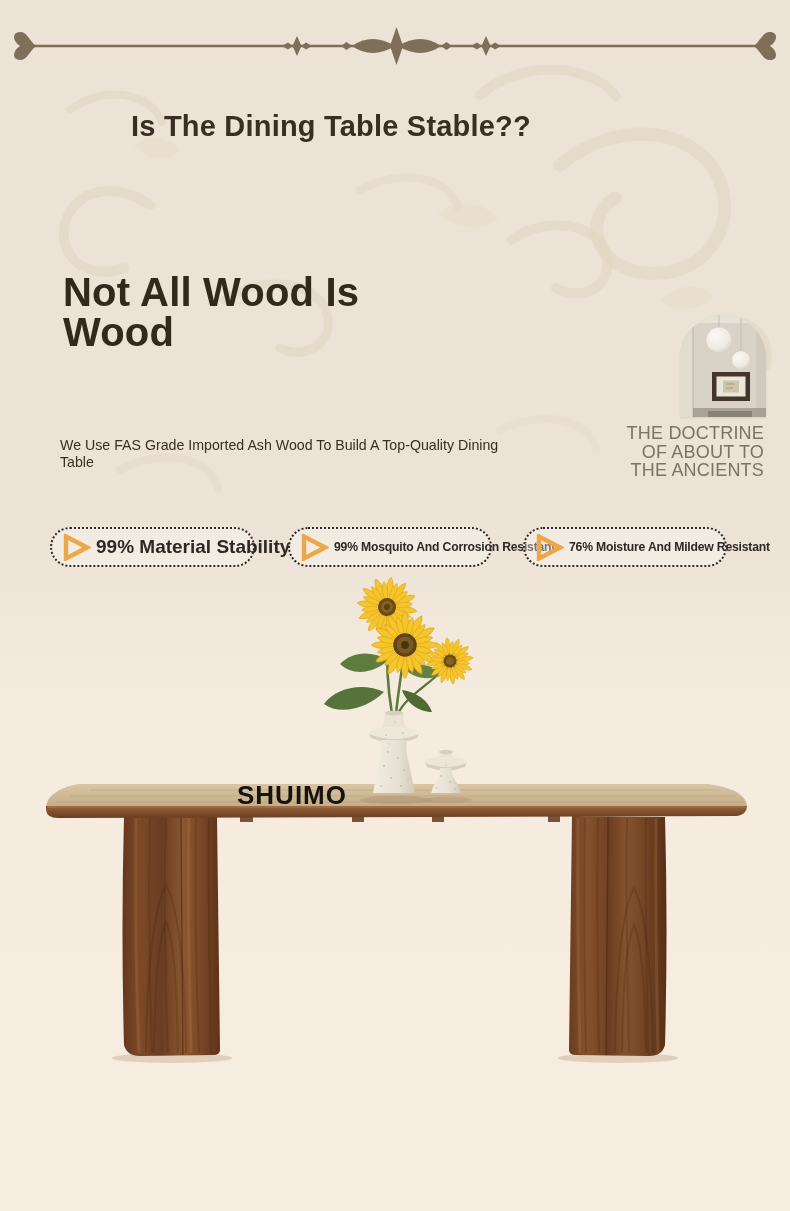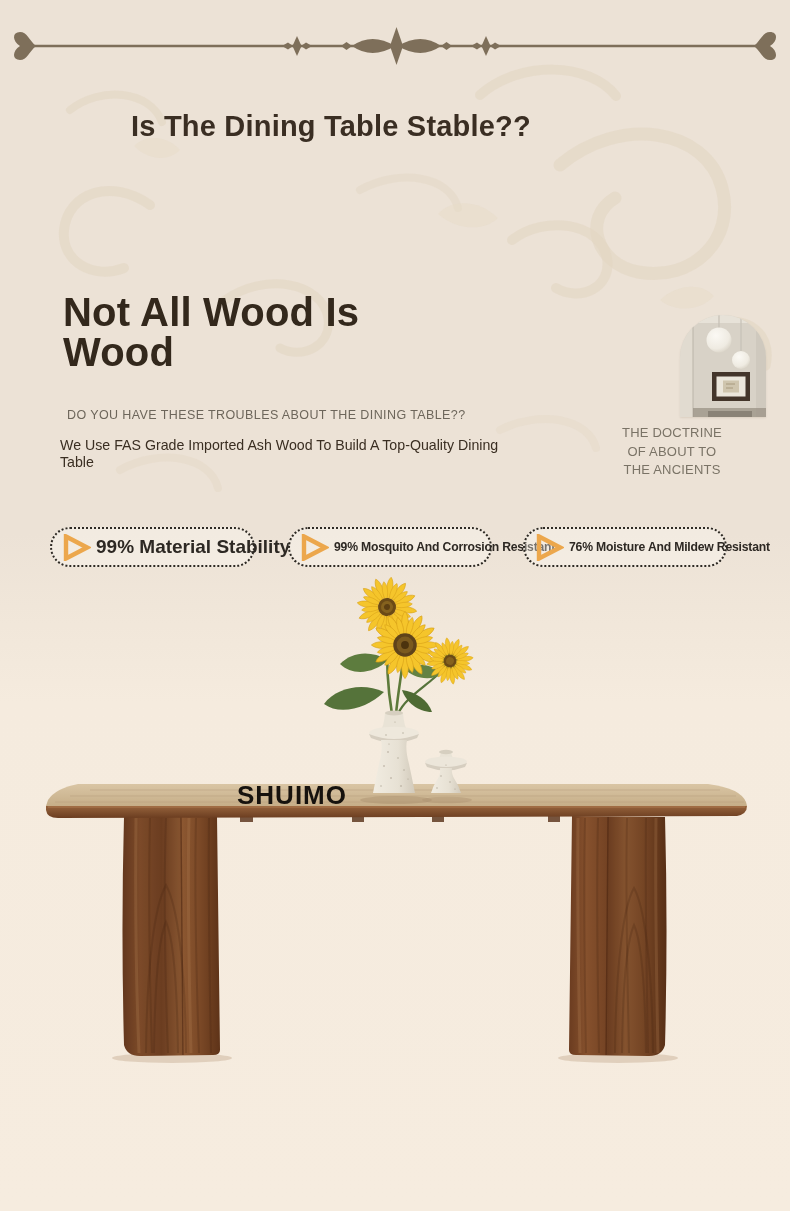--- a/index.html
+++ b/index.html
@@ -21,42 +21,42 @@
   .page-title{
     left:0;top:110px;width:662px;
     text-align:center;
     font-size:29px;font-weight:700;
     color:#3a2e23;letter-spacing:.2px;
   }
   
   .hero-heading{
     left:63px;top:272px;
     font-size:40px;font-weight:800;line-height:40px;
-    color:#33281c;letter-spacing:.2px;margin-top:20px;
+    color:#33281c;letter-spacing:.2px;
   }
   .hero-sub{
     left:67px;top:408px;
     font-size:12.5px;color:#6d665b;letter-spacing:.4px;
   }
   .hero-desc{
     left:60px;top:437px;width:440px;
     font-size:14.2px;font-weight:400;line-height:17px;
     color:#3a2e22;
   }
   
   .arch-card{
     left:680px;top:315px;width:86px;height:102px;
     border-radius:43px 43px 0 0;
     overflow:hidden;
     box-shadow:0 1px 2px rgba(120,100,80,.15);
   }
   .arch-caption{
-    top:424px;right:38px;width:160px;
-    text-align:center;
-    font-size:13px;line-height:18.5px;
+    top:424px;right:26px;width:160px;
+    text-align:right;
+    font-size:18px;line-height:18.5px;
     color:#7a7366;letter-spacing:.2px;
   }
   
   .badge{
     top:527px;height:40px;
     border:2.5px dotted #2e2a24;
     border-radius:24px;
     background:rgba(255,252,246,.35);
     display:flex;align-items:center;
     padding:0 0 0 9px;box-sizing:border-box;
@@ -138,21 +138,20 @@
       </g>
     </g>
   </svg>
 
   <div class="abs page-title">Is The Dining Table Stable??</div>
 
   <div class="abs hero-heading">
     <div>Not All Wood Is</div>
     <div>Wood</div>
   </div>
-  <div class="abs hero-sub">DO YOU HAVE THESE TROUBLES ABOUT THE DINING TABLE??</div>
   <div class="abs hero-desc">We Use FAS Grade Imported Ash Wood To Build A Top-Quality Dining Table</div>
 
   <div class="abs arch-card">
     <svg width="86" height="102" viewBox="0 0 86 102">
       <rect x="0" y="0" width="86" height="102" fill="#d8d2c7"></rect>
       <rect x="0" y="0" width="13" height="102" fill="#e1dbd0"></rect>
       <line x1="13" y1="0" x2="13" y2="102" stroke="#bab4a9" stroke-width="1"></line>
       <rect x="76" y="0" width="10" height="102" fill="#cfc9be"></rect>
       <rect x="13" y="0" width="63" height="8" fill="#e7e2d8"></rect>
       <defs>

